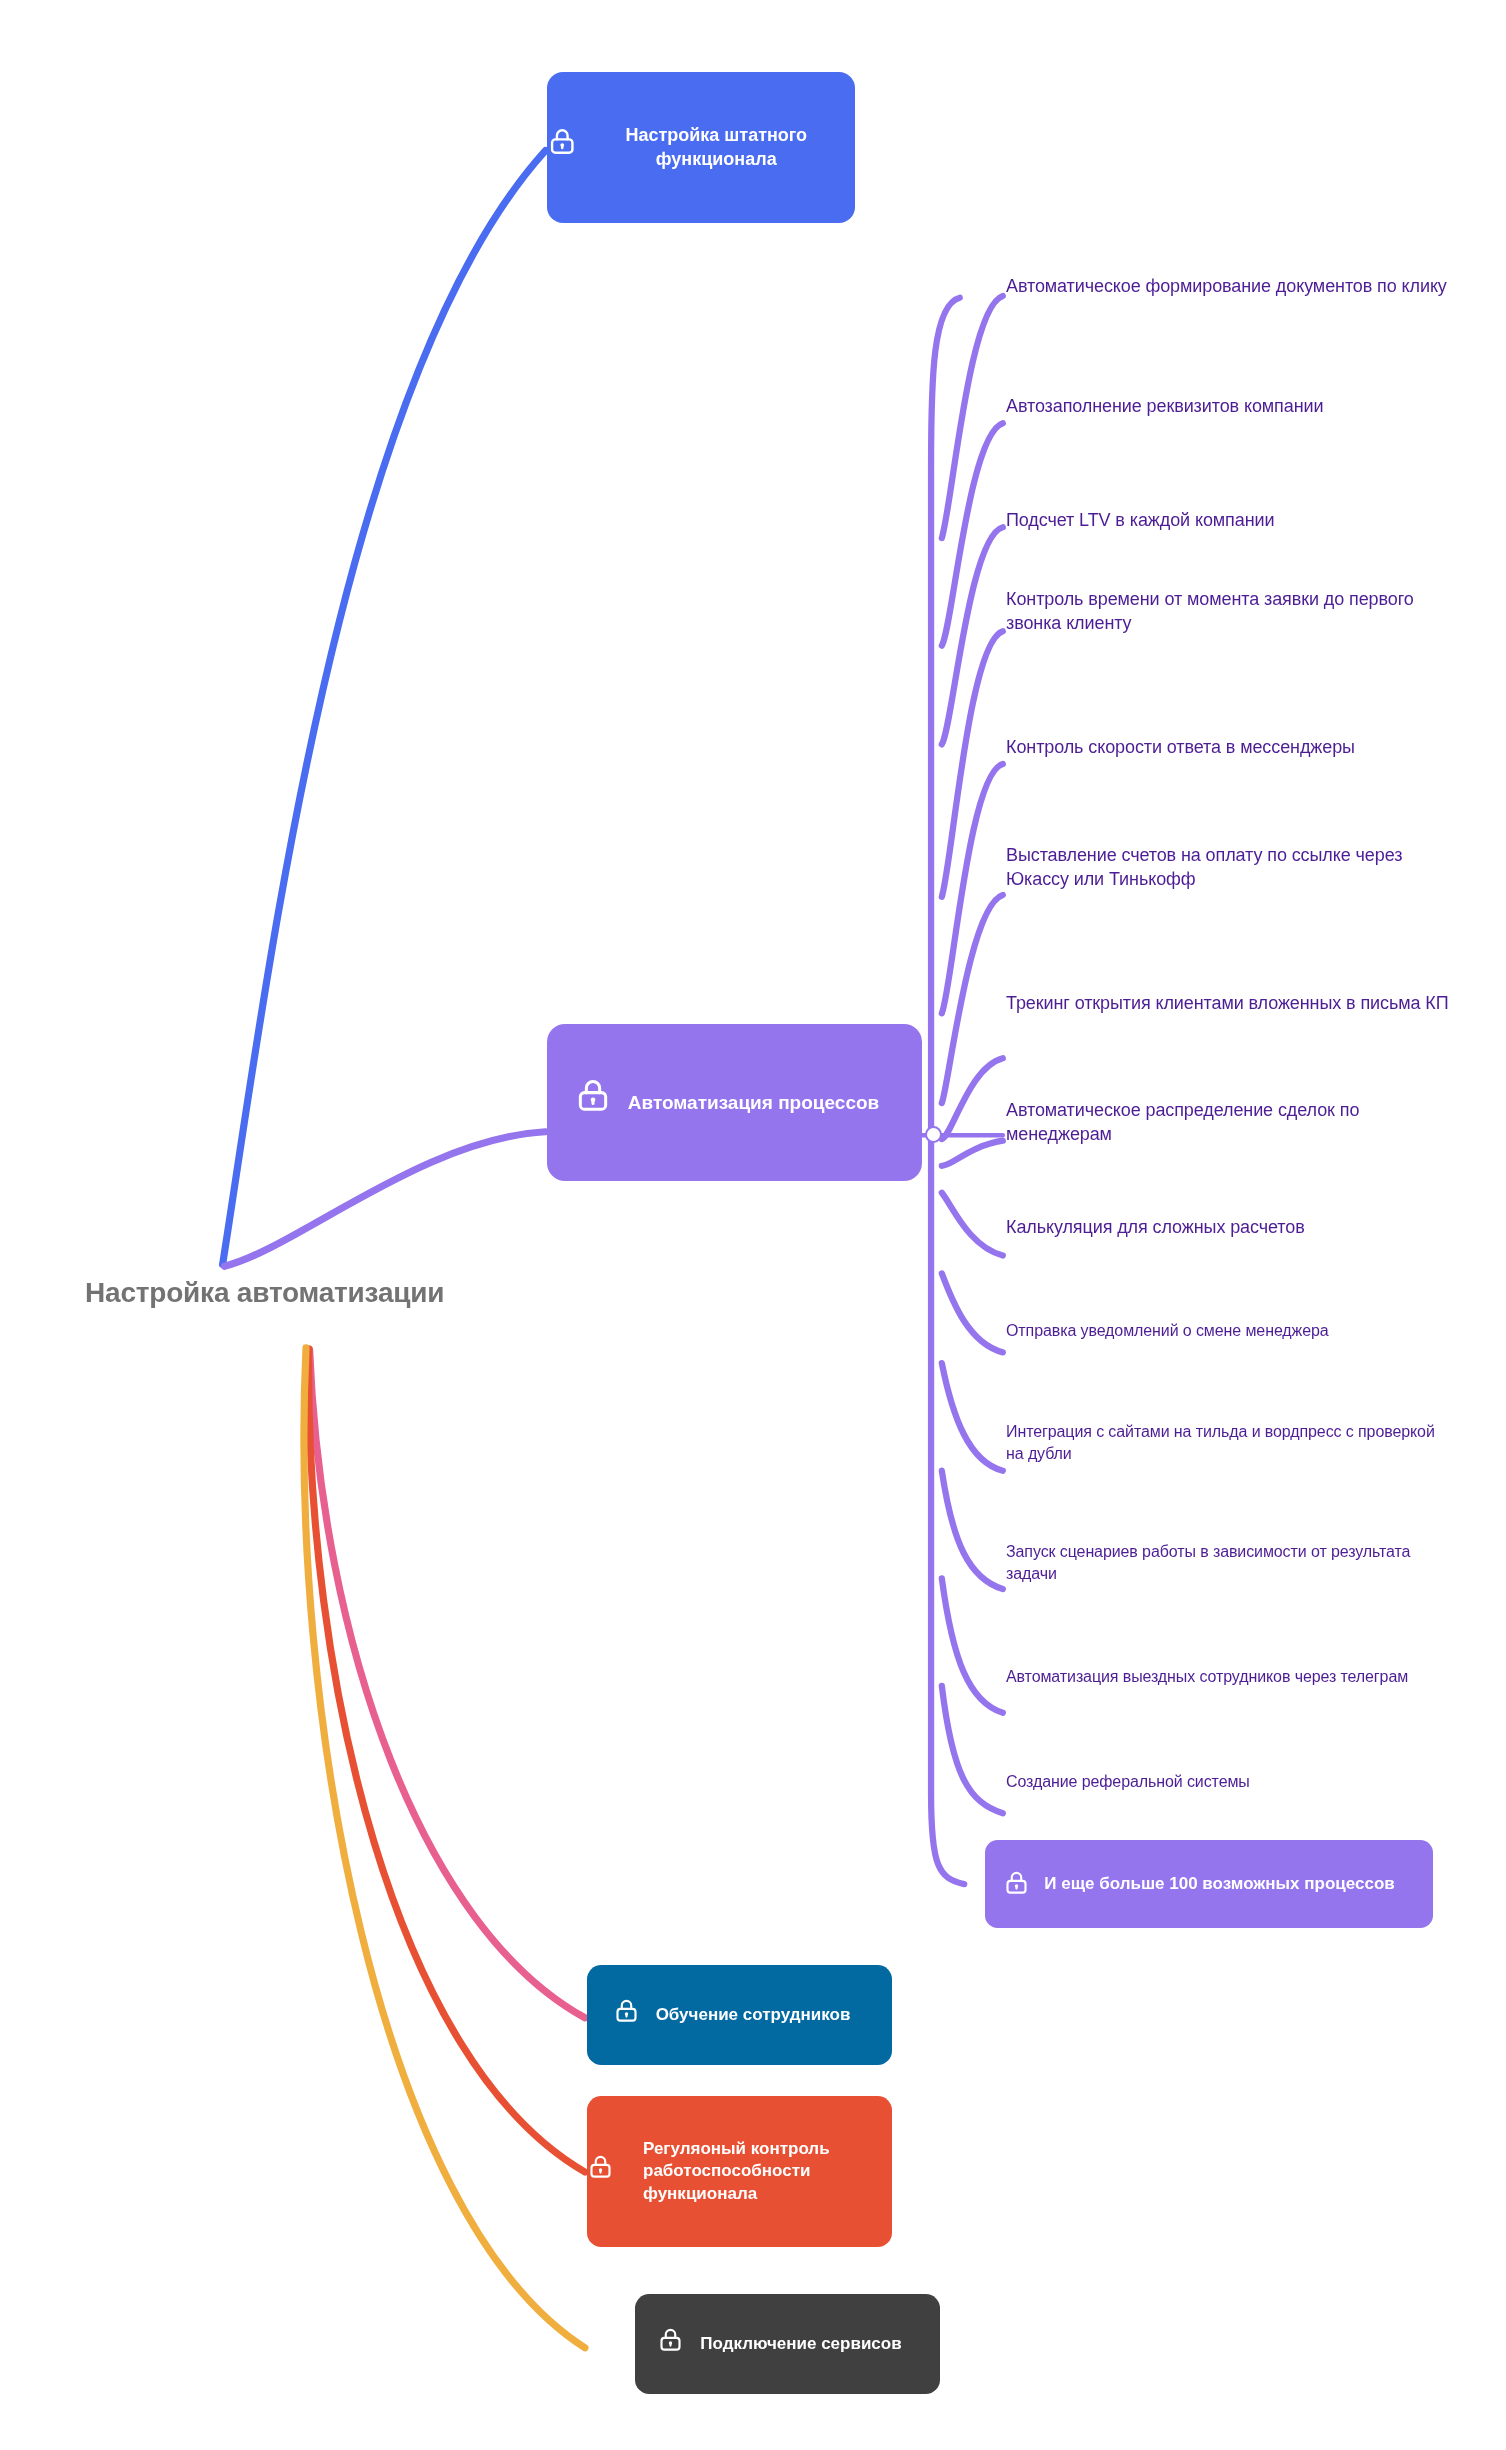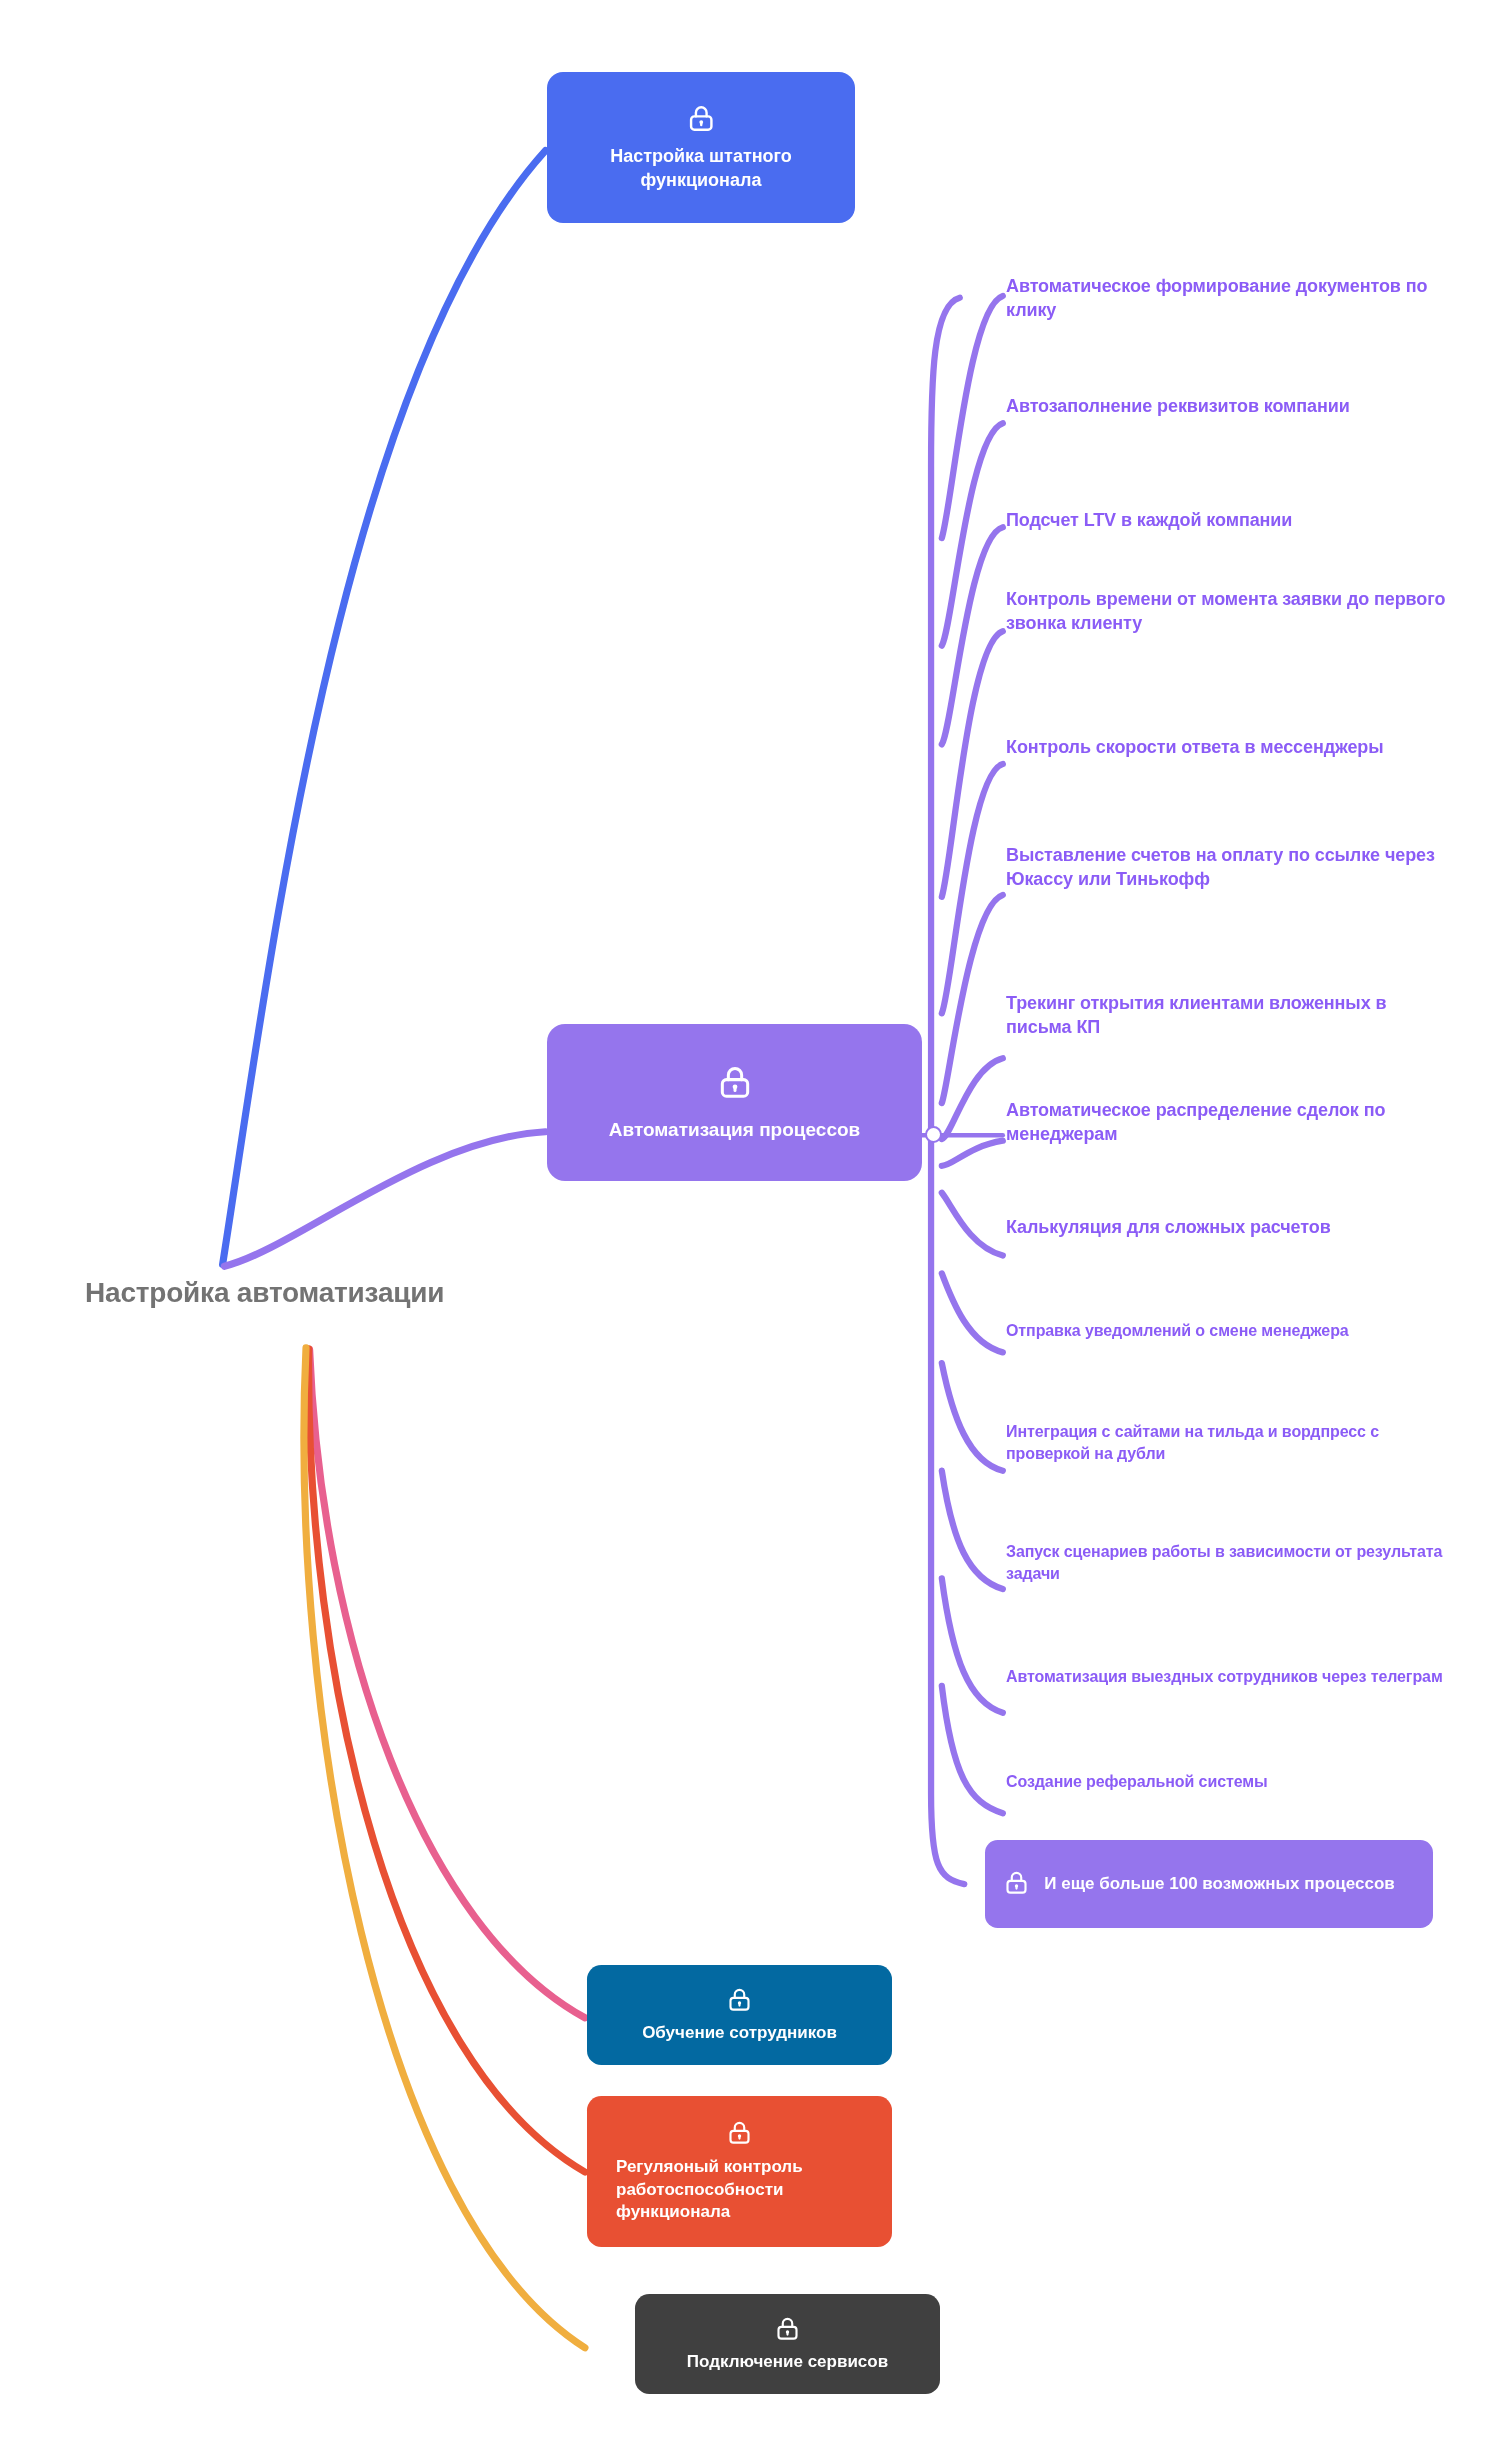--- a/index.html
+++ b/index.html
@@ -35,21 +35,21 @@
     letter-spacing: -0.2px;
     white-space: nowrap;
   }
 
   
   .node {
     position: absolute;
     border-radius: 16px;
     color: #ffffff;
     display: flex;
-    flex-direction: column;
+    flex-direction: row;
     align-items: center;
     justify-content: center;
   }
   .node .lock {
     display: block;
     margin-bottom: 9px;
   }
   .node .node-text {
     font-size: 18px;
     font-weight: 700;
@@ -130,22 +130,22 @@
     padding: 0;
     line-height: 1.3;
   }
 
   
   .leaf {
     position: absolute;
     left: 1006px;
     width: 448px;
     font-size: 18px;
-    font-weight: 700;
-    color: #8b5cf6;
+    font-weight: 400;
+    color: #4c1d95;
     line-height: 1.36;
     letter-spacing: -0.1px;
   }
   .leaf.sm { font-size: 16px; }
 
   .hub-dot {
     position: absolute;
     left: 925px; top: 1126px;
     width: 17px; height: 17px;
     border-radius: 50%;

